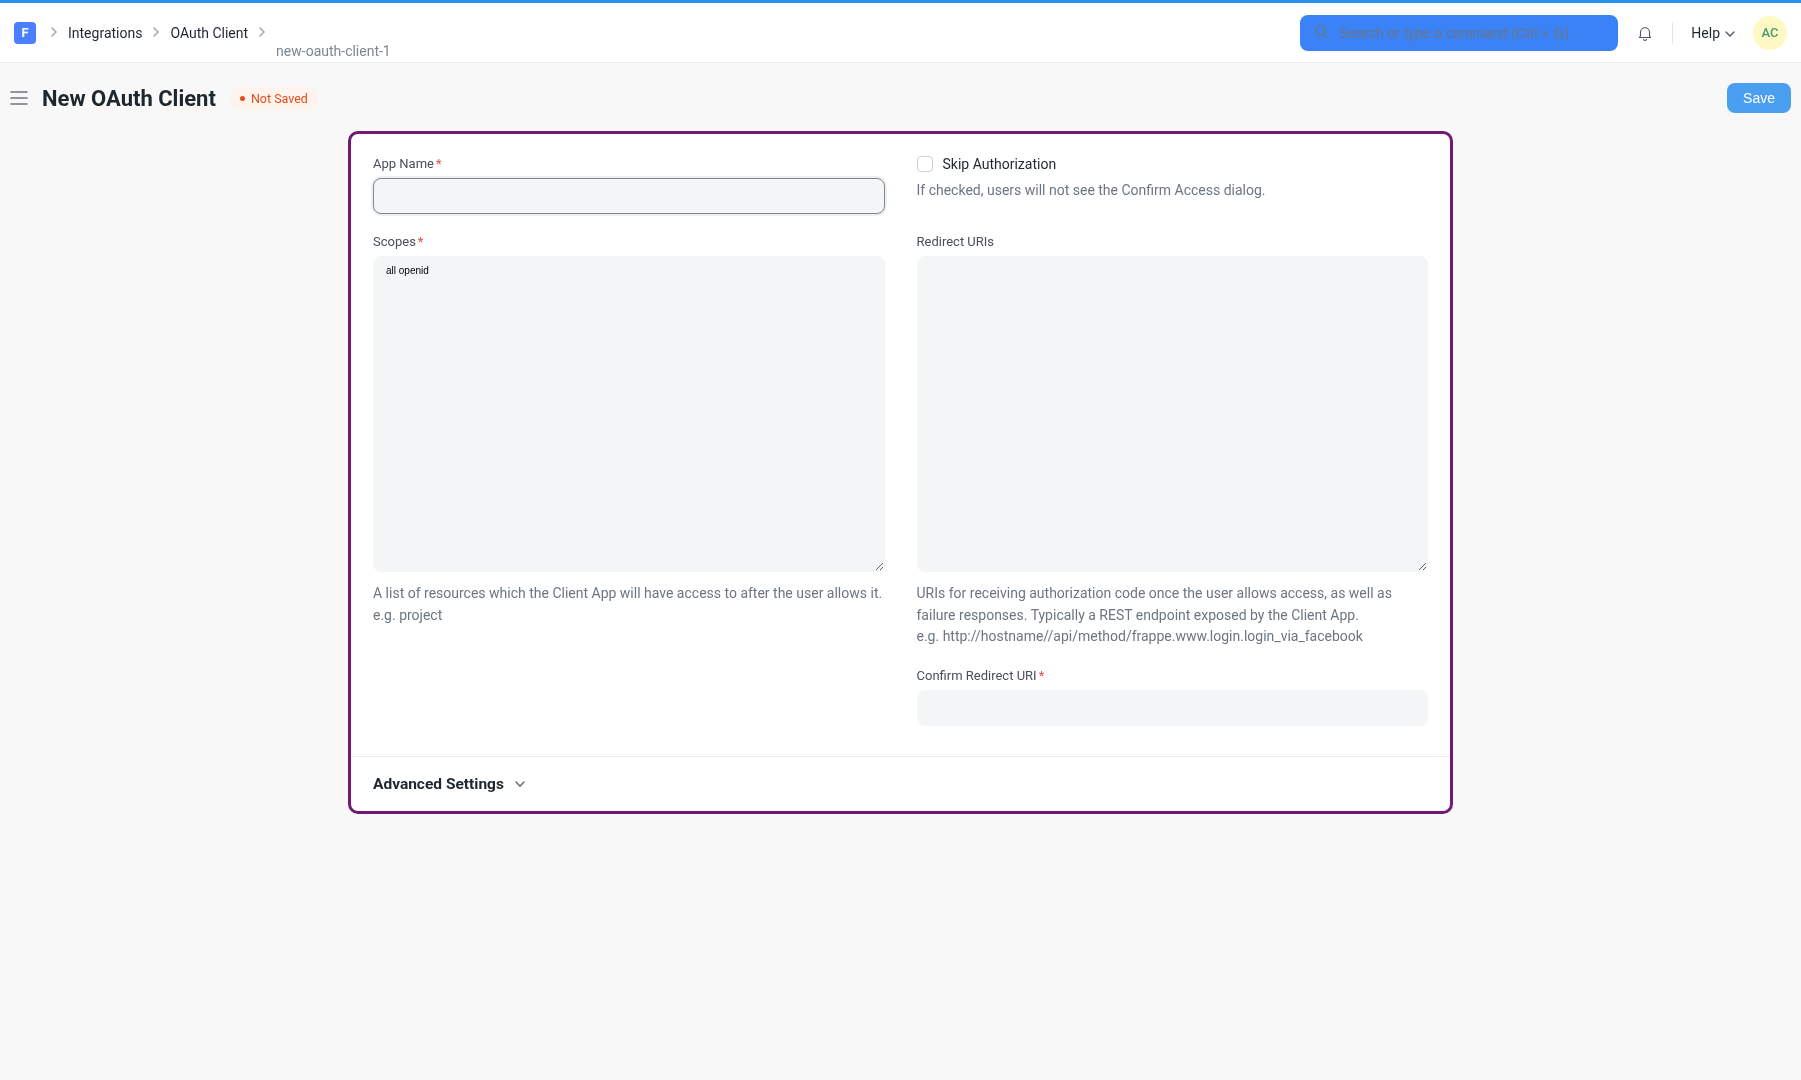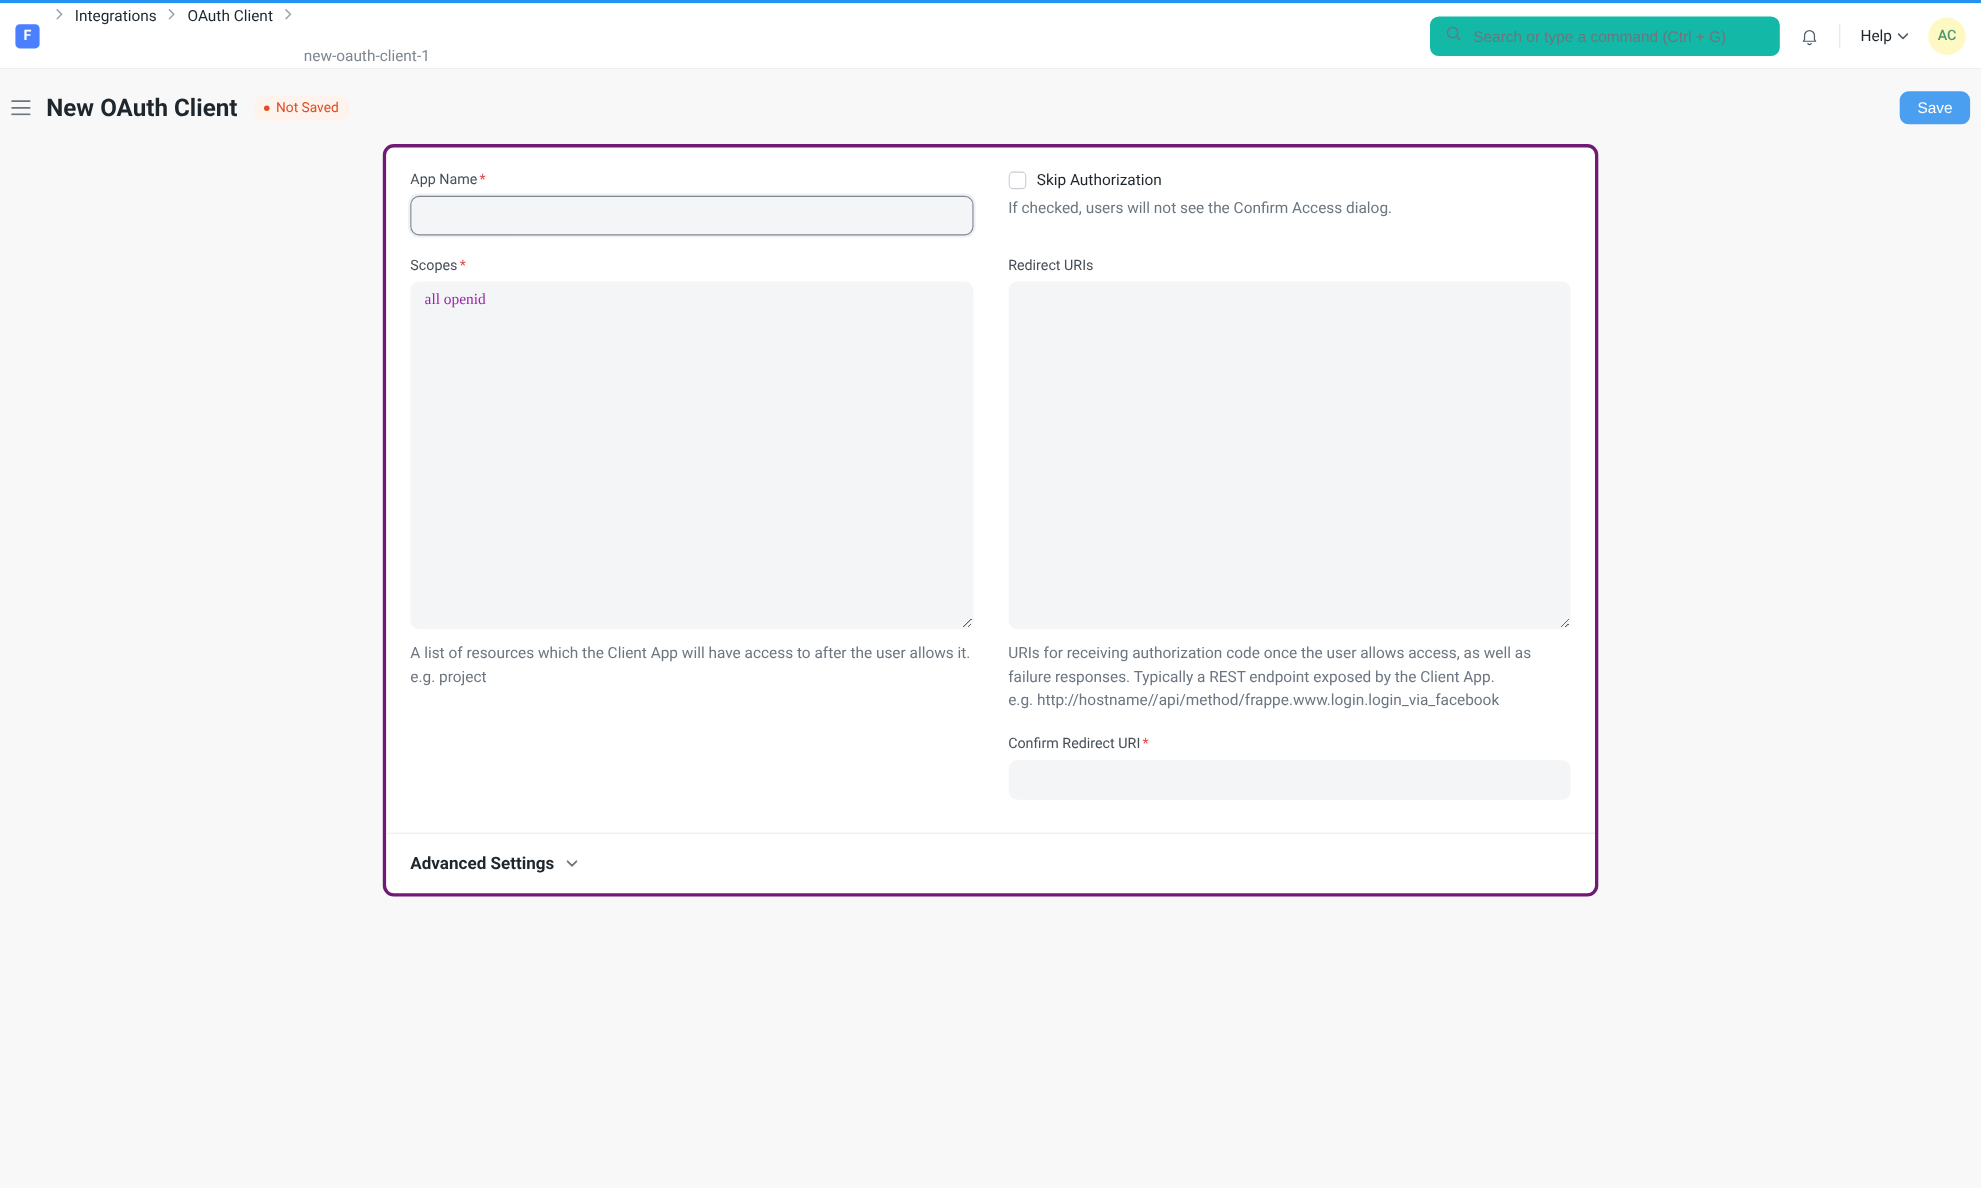--- a/index.html
+++ b/index.html
@@ -35,20 +35,21 @@
     border-radius: 4px;
     display: flex;
     align-items: center;
     justify-content: center;
     color: #fff;
     font-weight: bold;
     font-size: 13px;
   }
   .breadcrumb {
     display: flex;
+    align-items: center;
     gap: 10px;
     font-size: 14px;
   }
   .breadcrumb a, .breadcrumb span.link {
     color: #1f272e;
     text-decoration: none;
     cursor: pointer;
   }
   .breadcrumb .sep {
     color: #9aa5b1;
@@ -59,21 +60,21 @@
     margin-top: 36px;
   }
   .navbar-right {
     display: flex;
     align-items: center;
     gap: 18px;
   }
   .search-wrap {
     display: flex;
     align-items: center;
-    background: #14b8a6;
+    background: #3b82f6;
     border-radius: 8px;
     padding: 0 14px;
     height: 36px;
     width: 318px;
     gap: 10px;
   }
   .search-wrap input {
     border: none;
     background: transparent;
     outline: none;
@@ -186,24 +187,24 @@
     margin-bottom: 7px;
     display: block;
   }
   .req { color: #e24c4c; margin-left: 2px; }
   .control-input, .control-textarea {
     width: 100%;
     background: #f4f5f6;
     border: 1px solid #f4f5f6;
     border-radius: 8px;
     padding: 8px 12px;
-    font-size: 14px;
-    color: #a21caf;
+    font-size: 10px;
+    color: #000000;
     outline: none;
-    font-family: Liberation Serif, serif;
+    font-family: Liberation Sans, sans-serif;
   }
   .control-input { height: 36px; }
   .control-input.focused {
     background: #f4f5f6;
     border: 1.5px solid #7c8793;
     box-shadow: 0 0 0 2px rgba(120,130,140,0.12);
   }
   .control-textarea {
     resize: both;
     height: 316px;

